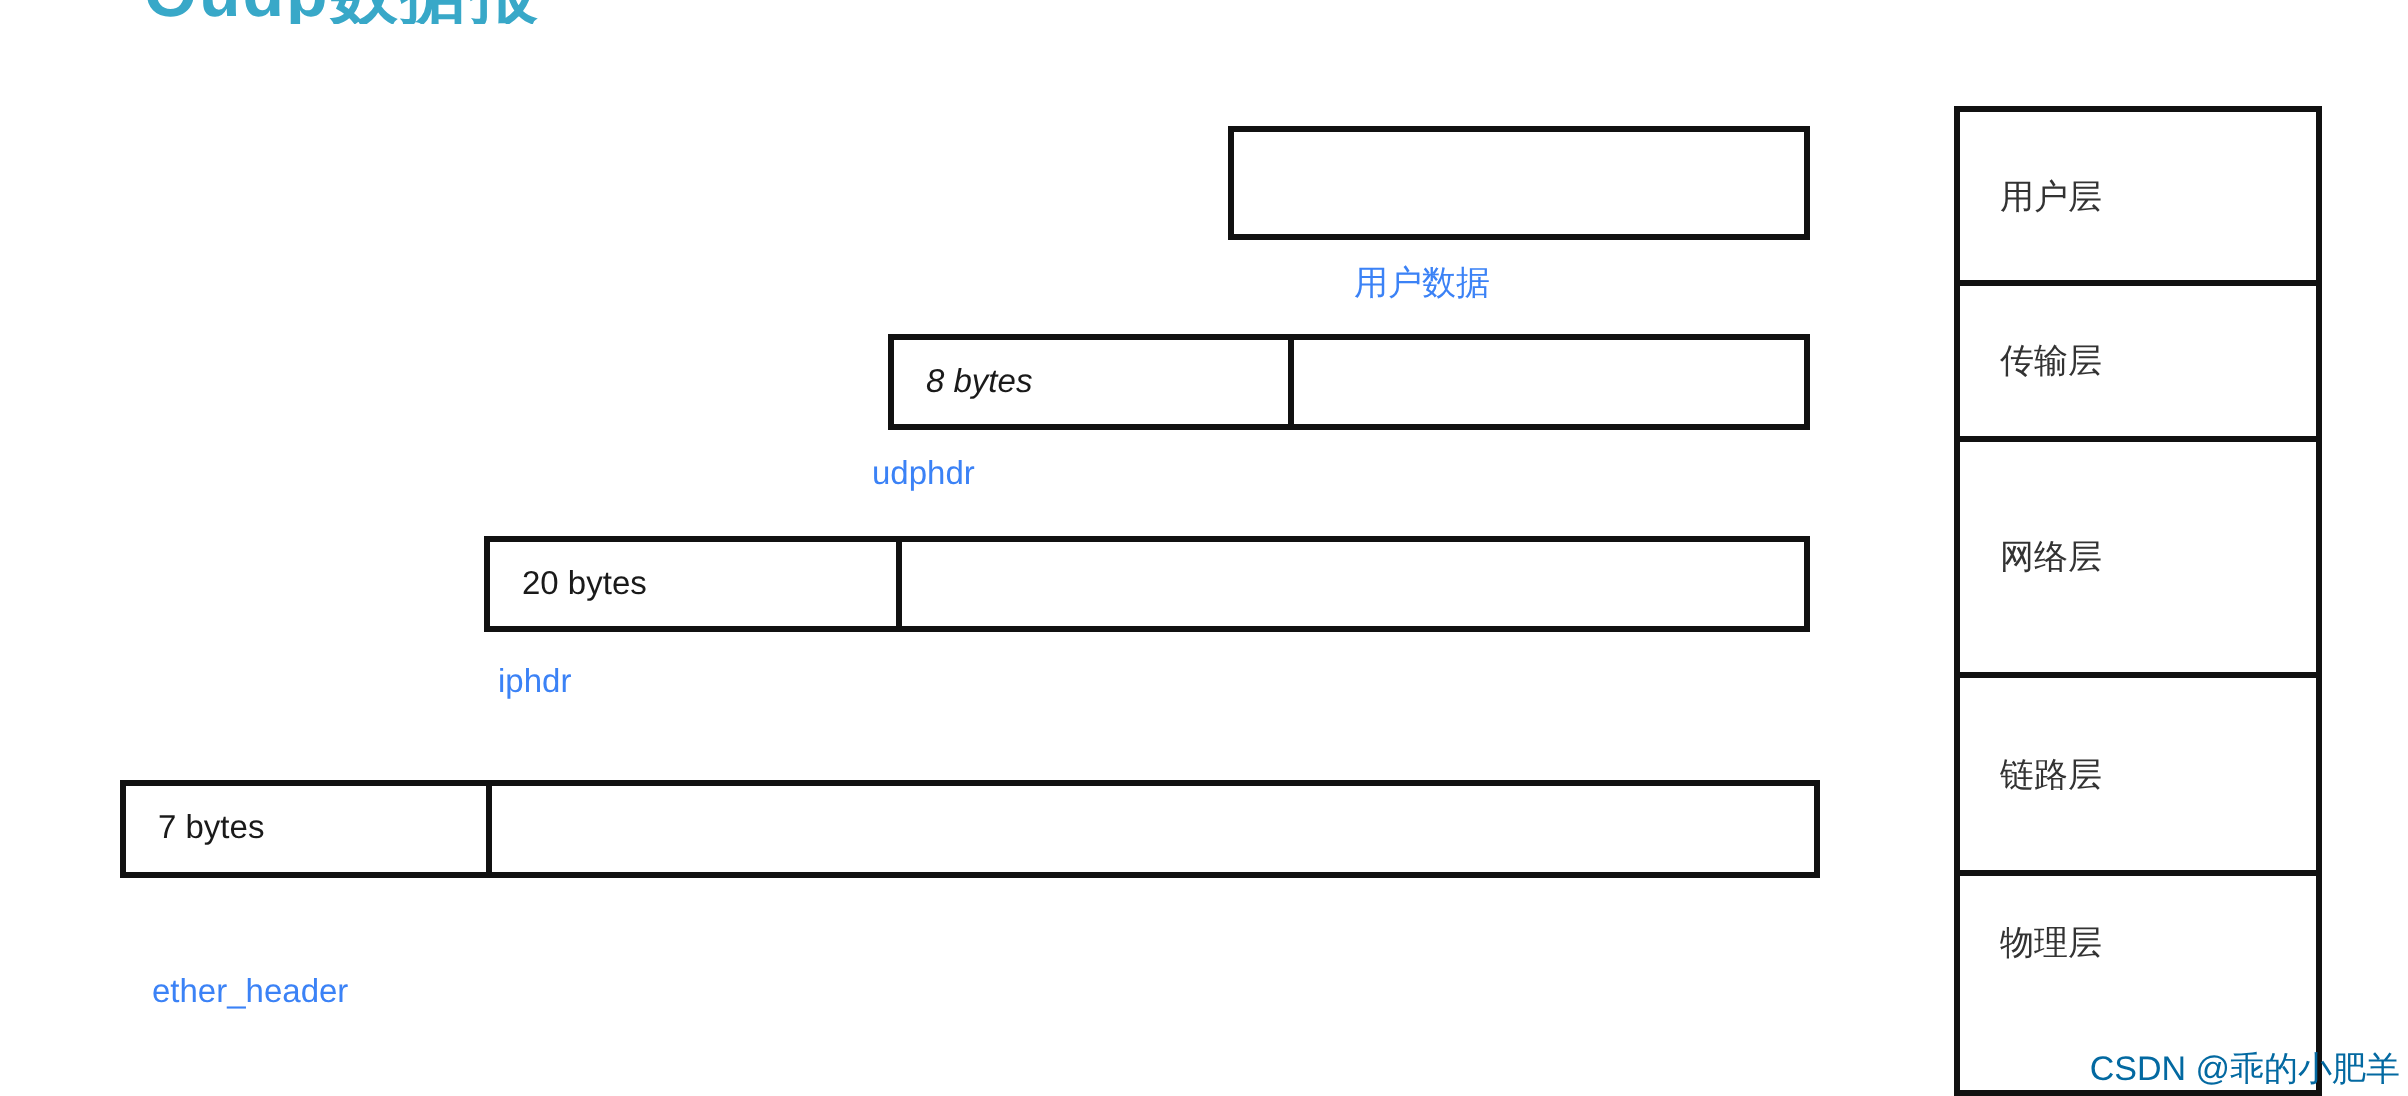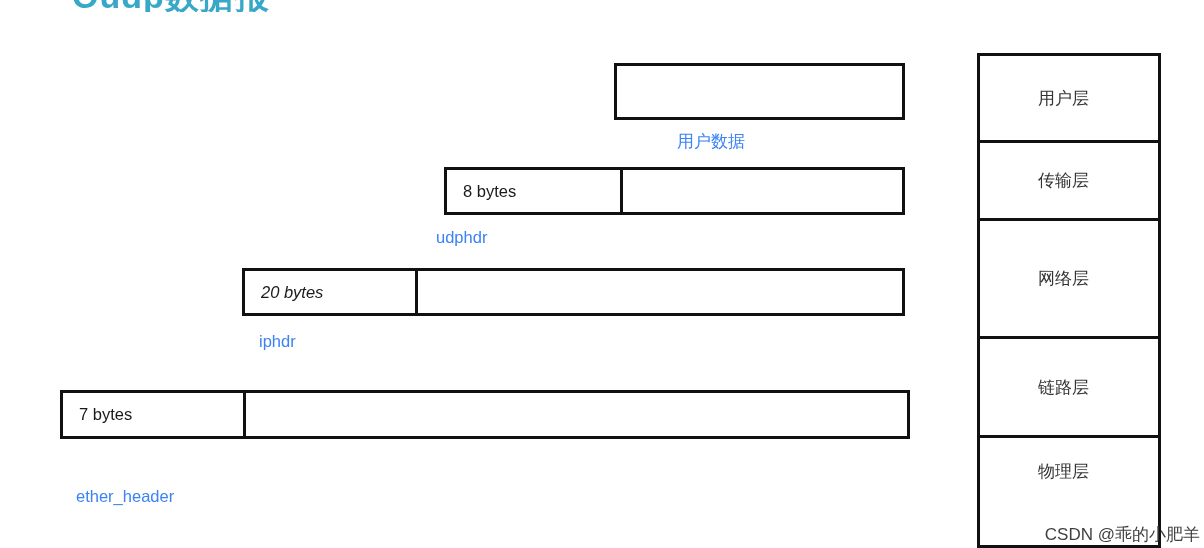--- a/index.html
+++ b/index.html
@@ -81,71 +81,70 @@
     box-sizing: border-box;
     border: 3px solid #111111;
     background: #ffffff;
   }
   .layer-row {
     box-sizing: border-box;
     display: flex;
     align-items: center;
     border-bottom: 3px solid #111111;
     background: #ffffff;
-    padding-left: 38px;
   }
   .layer-row:last-child {
     border-bottom: none;
   }
   .layer-row span {
     padding-left: 20px;
     font-size: 17px;
     color: #333333;
   }
 
   
   #watermark {
     position: absolute;
     right: 4px;
     bottom: 2px;
     font-size: 17px;
-    color: #404040;
+    color: #0369a1;
     white-space: nowrap;
     pointer-events: none;
   }
 </style>
 </head>
 <body>
 
 <div id="canvas">
 
   <div id="title-clip">
     <div id="title-text">Oudp数据报</div>
   </div>
 
   <div class="enc-box" style="left:614px; top:63px; width:291px; height:57px;">
     <div class="enc-cell payload"></div>
   </div>
   <div class="enc-label cjk" style="left:677px; top:130px;">用户数据</div>
 
   <div class="enc-box" style="left:444px; top:167px; width:461px; height:48px;">
-    <div class="enc-cell hdr" style="width:176px;">
+    <div class="enc-cell hdr" style="width:200px;font-style:italic;">
       <span>8 bytes</span>
     </div>
     <div class="enc-cell payload"></div>
   </div>
   <div class="enc-label" style="left:436px; top:228px;">udphdr</div>
 
   <div class="enc-box" style="left:242px; top:268px; width:663px; height:48px;">
-    <div class="enc-cell hdr" style="width:173px;font-style:italic;">
+    <div class="enc-cell hdr" style="width:206px;">
       <span>20 bytes</span>
     </div>
     <div class="enc-cell payload"></div>
   </div>
-  <div class="enc-label" style="left:259px; top:332px;">iphdr</div>
+  <div class="enc-label" style="left:249px; top:332px;">iphdr</div>
 
   <div class="enc-box" style="left:60px; top:390px; width:850px; height:49px;">
     <div class="enc-cell hdr" style="width:183px;">
       <span>7 bytes</span>
     </div>
     <div class="enc-cell payload"></div>
   </div>
   <div class="enc-label" style="left:76px; top:447px;margin-top:40px;">ether_header</div>
 
   <div id="layer-stack" style="left:977px; top:53px; width:184px; height:495px;">

